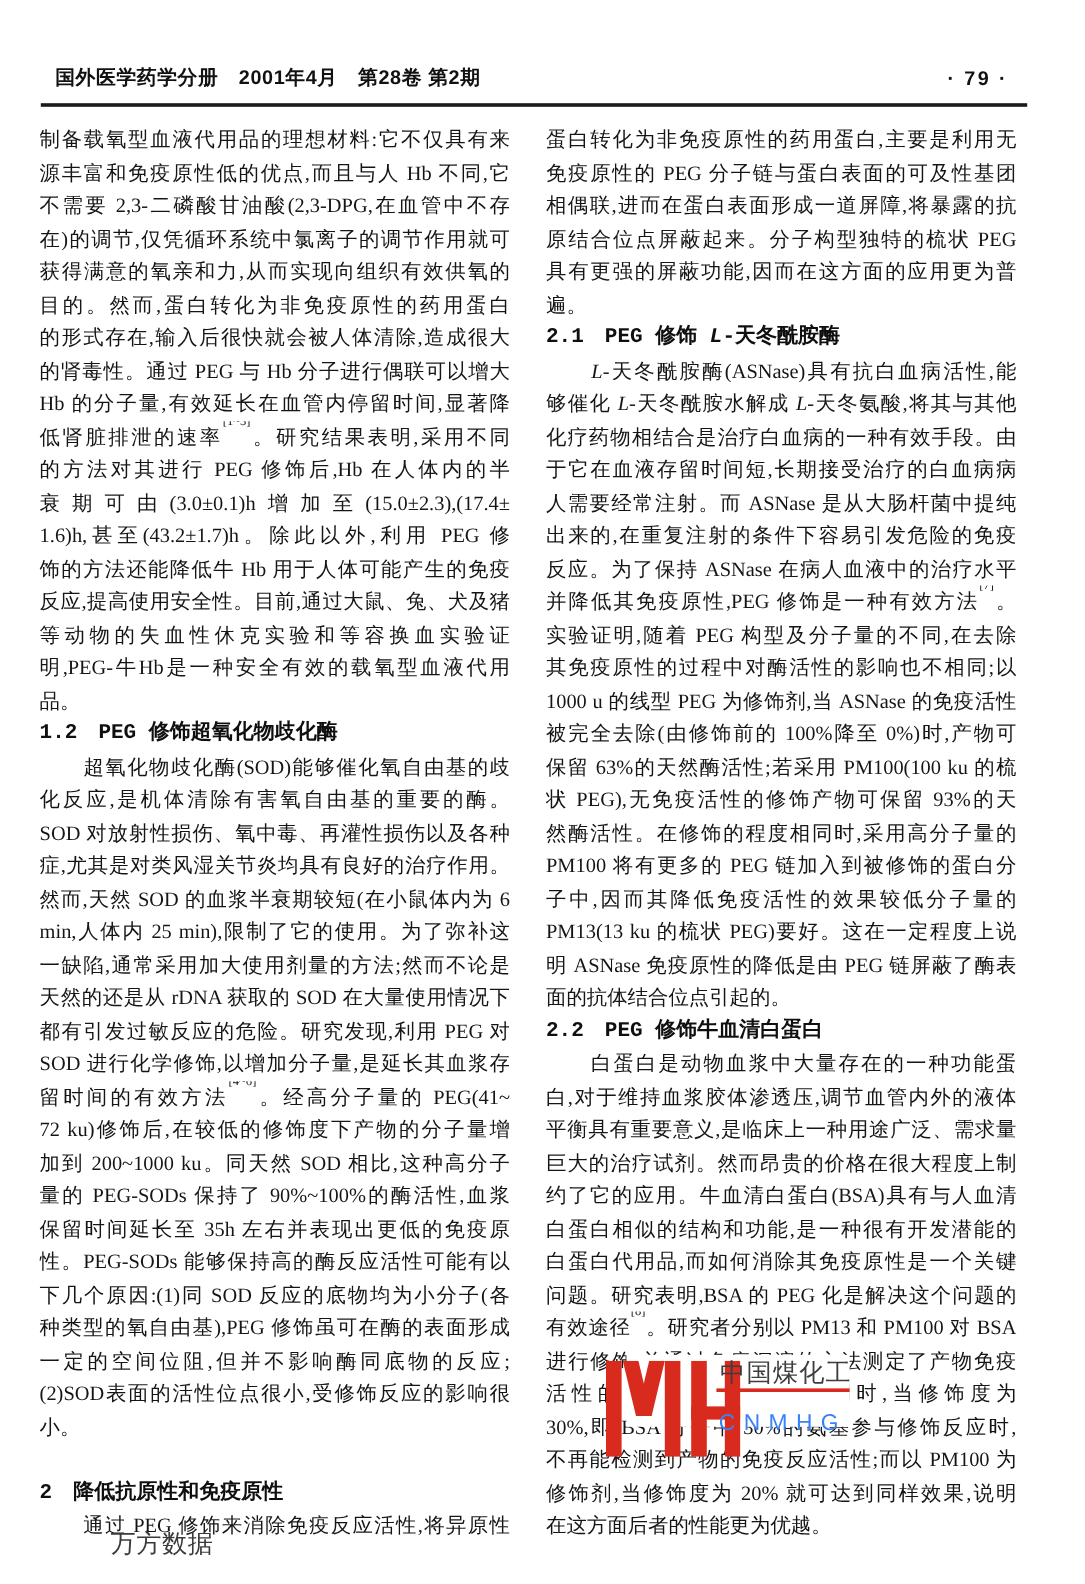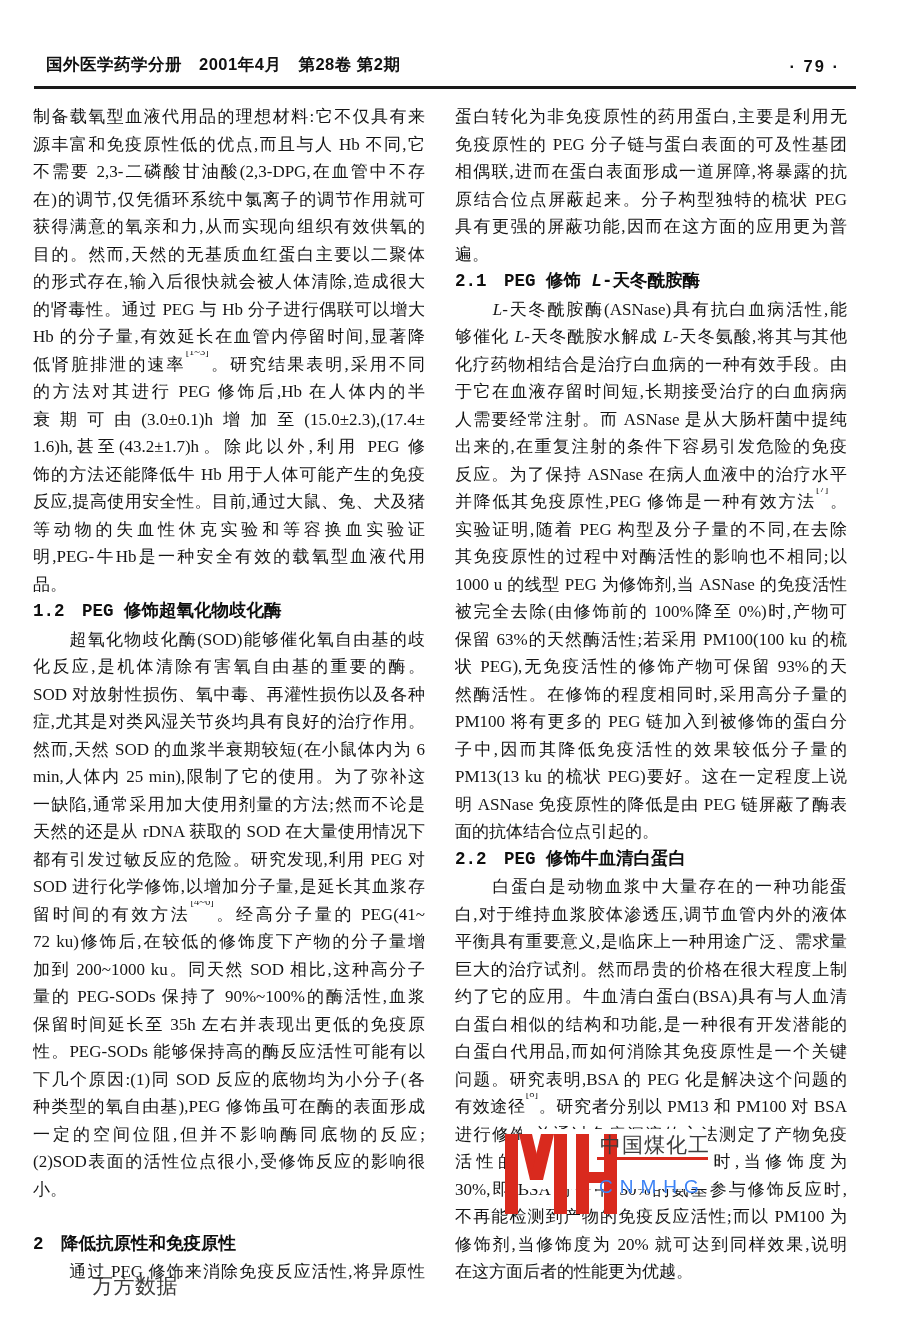--- a/index.html
+++ b/index.html
@@ -77,21 +77,21 @@
     <span class="pageno">· 79 ·</span>
   </div>
   <div class="hdr-rule"></div>
 
   <div class="col col-left" id="col-left">
       <div class="line">制备载氧型血液代用品的理想材料:它不仅具有来</div>
       <div class="line">源丰富和免疫原性低的优点,而且与人 Hb 不同,它</div>
       <div class="line">不需要 2,3-二磷酸甘油酸(2,3-DPG,在血管中不存</div>
       <div class="line">在)的调节,仅凭循环系统中氯离子的调节作用就可</div>
       <div class="line">获得满意的氧亲和力,从而实现向组织有效供氧的</div>
-      <div class="line">目的。然而,天然的无基质血红蛋白主要以二聚体</div>
+      <div class="line">目的。然而,蛋白转化为非免疫原性的药用蛋白</div>
       <div class="line">的形式存在,输入后很快就会被人体清除,造成很大</div>
       <div class="line">的肾毒性。通过 PEG 与 Hb 分子进行偶联可以增大</div>
       <div class="line">Hb 的分子量,有效延长在血管内停留时间,显著降</div>
       <div class="line">低肾脏排泄的速率<sup>[1~3]</sup>。研究结果表明,采用不同</div>
       <div class="line">的方法对其进行 PEG 修饰后,Hb 在人体内的半</div>
       <div class="line">衰期可由(3.0±0.1)h增加至(15.0±2.3),(17.4±</div>
       <div class="line">1.6)h,甚至(43.2±1.7)h。除此以外,利用 PEG 修</div>
       <div class="line">饰的方法还能降低牛 Hb 用于人体可能产生的免疫</div>
       <div class="line">反应,提高使用安全性。目前,通过大鼠、兔、犬及猪</div>
       <div class="line">等动物的失血性休克实验和等容换血实验证</div>

